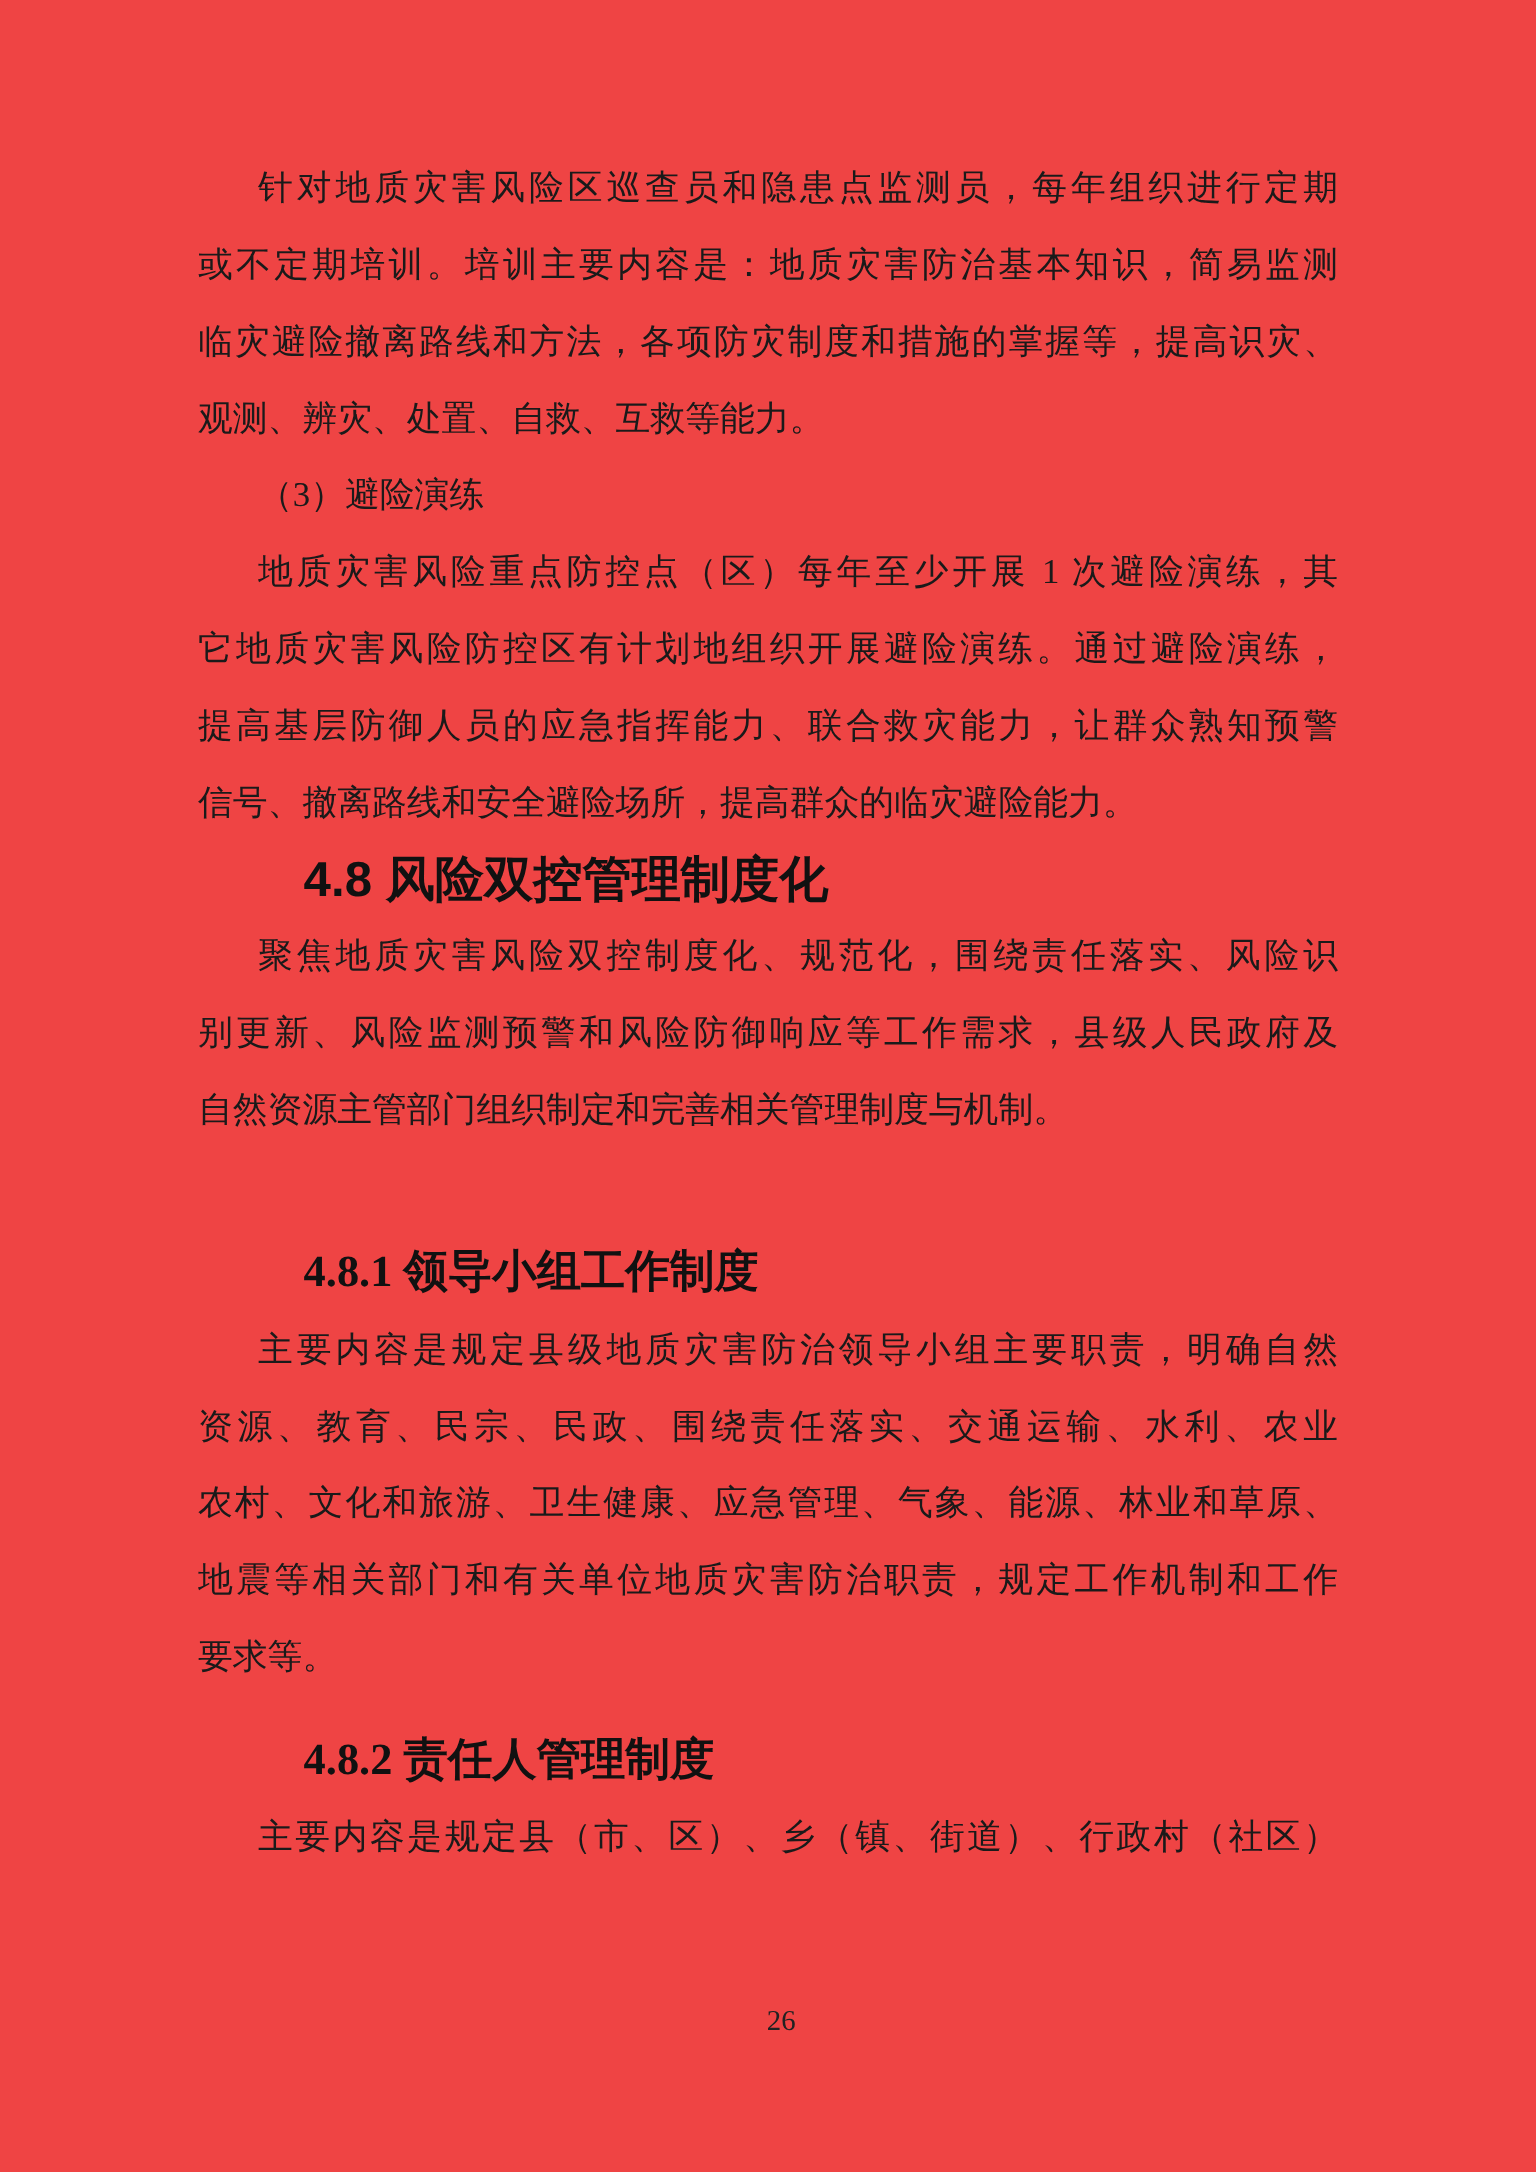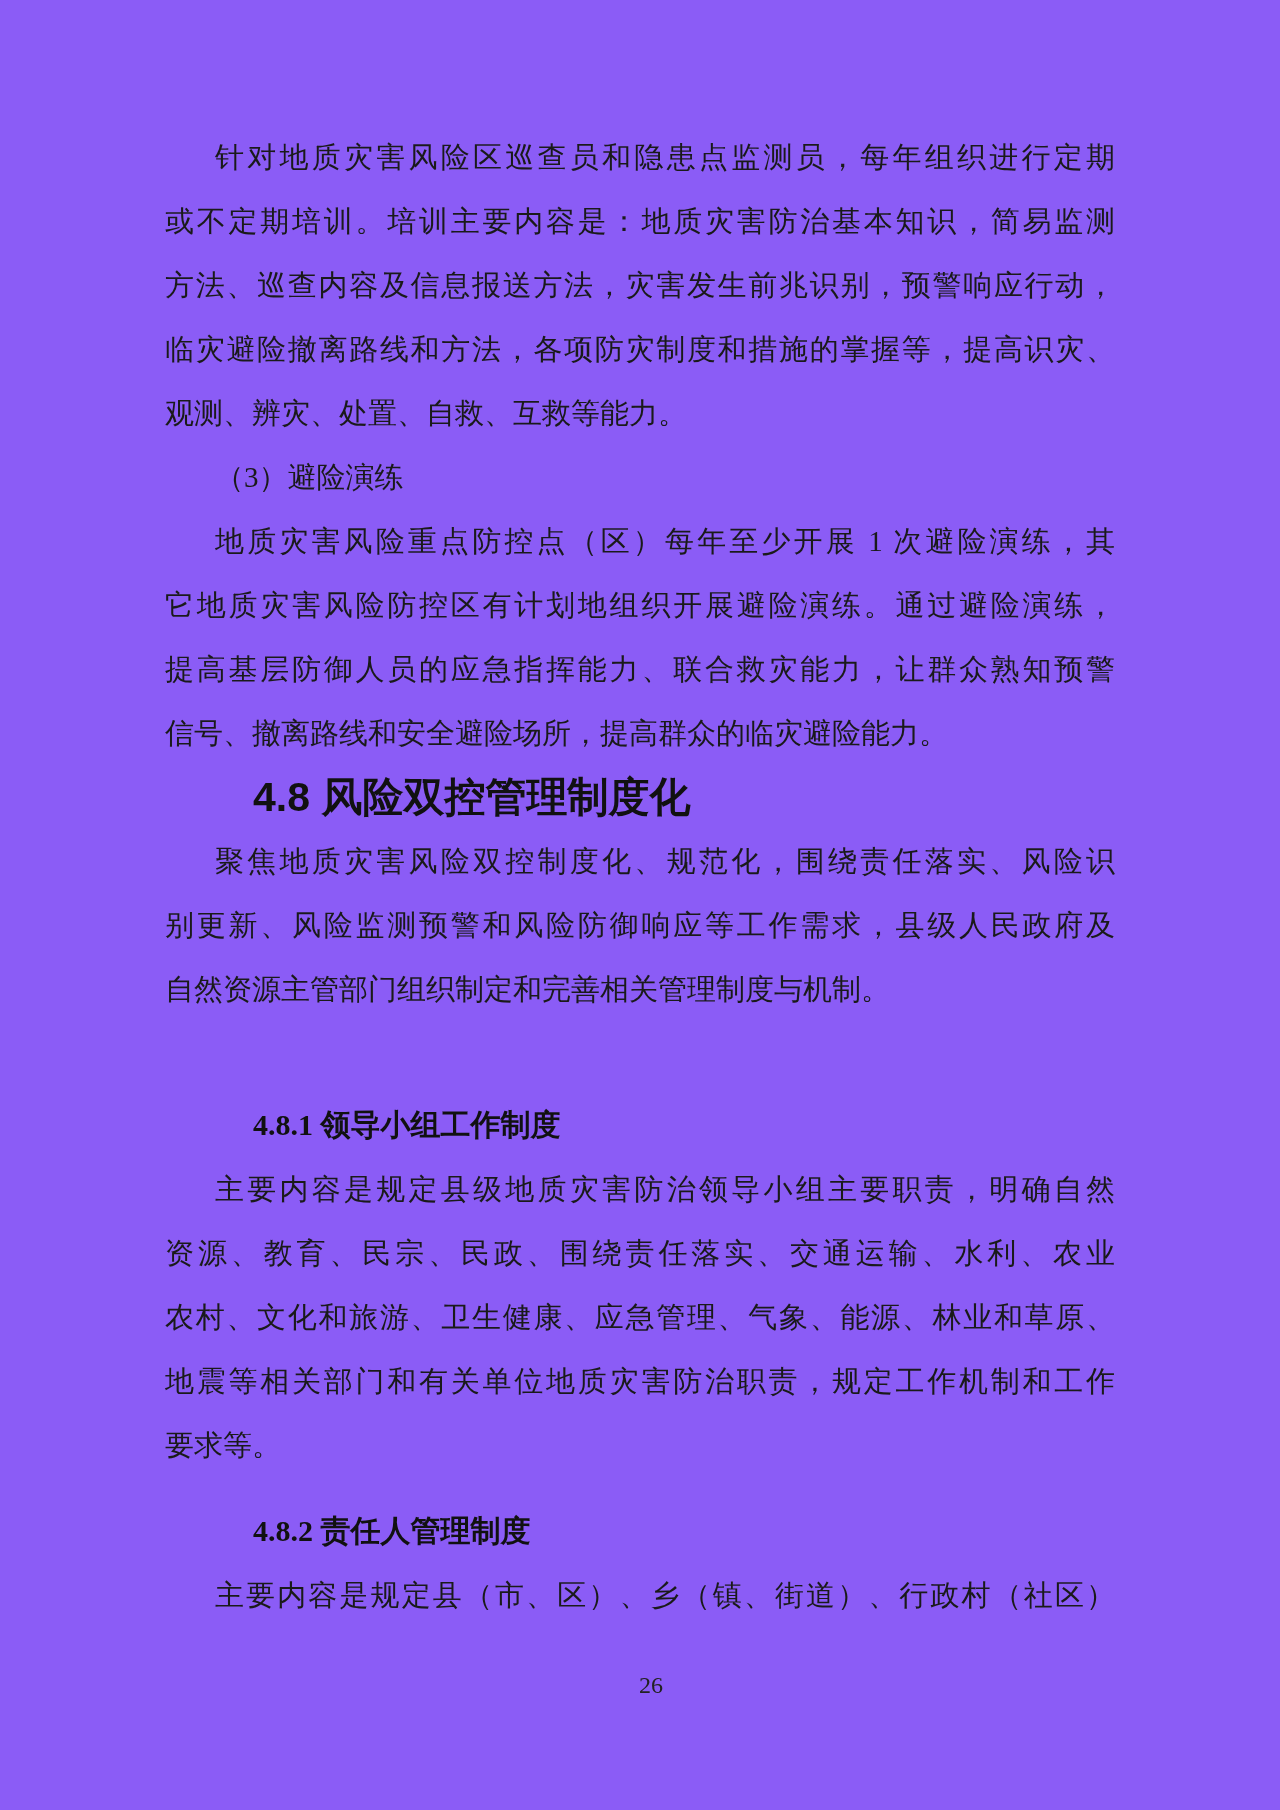--- a/index.html
+++ b/index.html
@@ -4,21 +4,21 @@
 <style>
   html, body {
     margin: 0;
     padding: 0;
     background: #ffffff;
   }
   .page {
     position: relative;
     width: 1280px;
     height: 1810px;
-    background: #8b5cf6;
+    background: #ef4444;
     color: #1a1a1a;
     overflow: hidden;
     font-family: "Liberation Serif", "DejaVu Serif", serif;
   }
   .content {
     position: absolute;
     left: 165px;
     top: 125px;
     width: 950px;
   }
@@ -41,21 +41,21 @@
     font-weight: 700;
     font-size: 41px;
     line-height: 64px;
     color: #111111;
   }
   .heading-serif {
     margin: 0;
     padding-left: 88px;
     font-family: "Liberation Serif", "DejaVu Serif", serif;
     font-weight: 700;
-    font-size: 30px;
+    font-size: 37px;
     line-height: 64px;
     color: #111111;
   }
   .heading-serif.gap-large { margin-top: 72px; }
   .heading-serif.gap-small { margin-top: 22px; }
   .page-number {
     position: absolute;
     left: 0;
     top: 1672px;
     width: 100%;
@@ -68,21 +68,20 @@
 </style>
 </head>
 <body>
 
 <div class="page">
   <div class="content">
 
     <div class="para">
       <div class="line first">针对地质灾害风险区巡查员和隐患点监测员，每年组织进行定期</div>
       <div class="line">或不定期培训。培训主要内容是：地质灾害防治基本知识，简易监测</div>
-      <div class="line">方法、巡查内容及信息报送方法，灾害发生前兆识别，预警响应行动，</div>
       <div class="line">临灾避险撤离路线和方法，各项防灾制度和措施的掌握等，提高识灾、</div>
       <div class="line end">观测、辨灾、处置、自救、互救等能力。</div>
     </div>
 
     <div class="line first end">（3）避险演练</div>
 
     <div class="para">
       <div class="line first">地质灾害风险重点防控点（区）每年至少开展 1 次避险演练，其</div>
       <div class="line">它地质灾害风险防控区有计划地组织开展避险演练。通过避险演练，</div>
       <div class="line">提高基层防御人员的应急指挥能力、联合救灾能力，让群众熟知预警</div>

